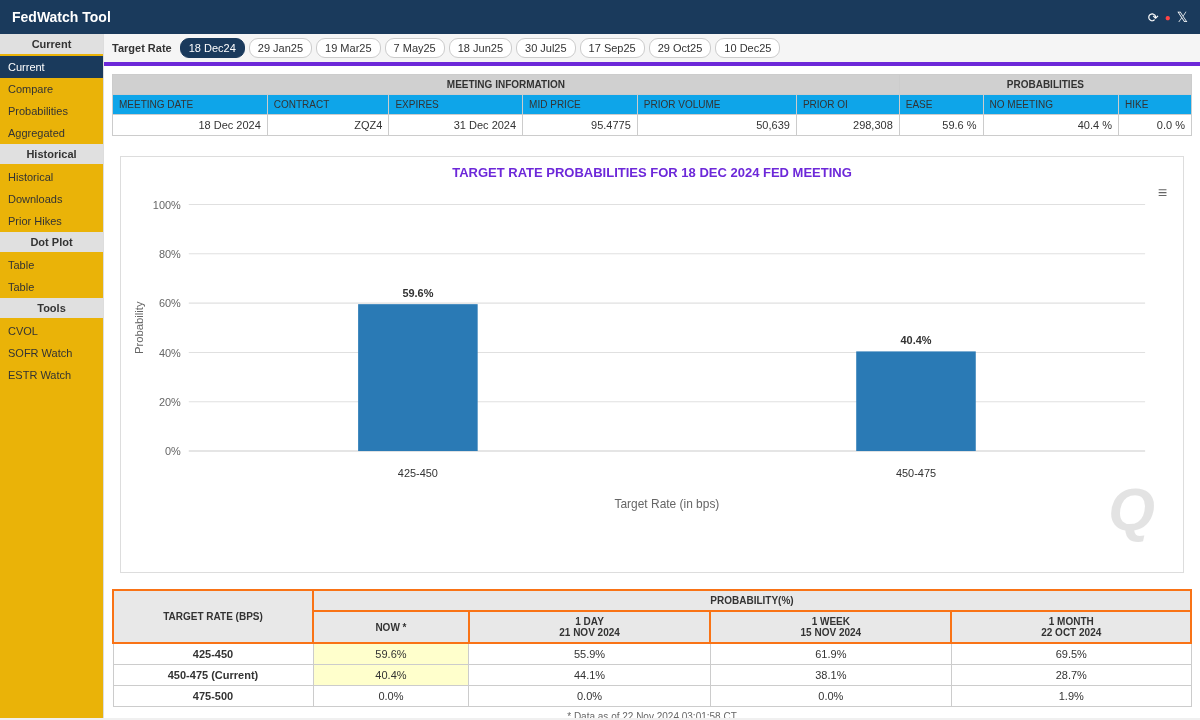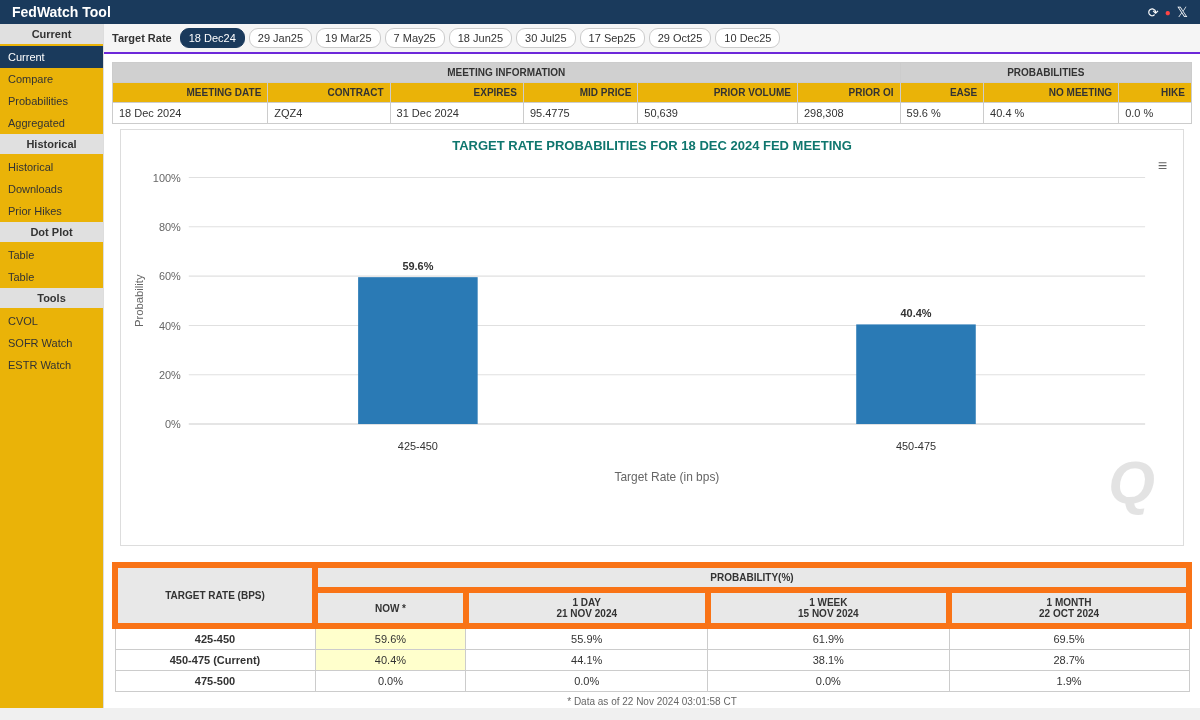--- a/index.html
+++ b/index.html
@@ -1,62 +1,62 @@
 <!DOCTYPE html>
 <html><head>
   <meta charset="utf-8">
   <style>
     * { margin: 0; padding: 0; box-sizing: border-box; }
     body { font-family: Arial, sans-serif; font-size: 12px; background: #f0f0f0; color: #333; width: 1200px; height: 720px; overflow: hidden; }
 
     
-    #header { background: #1a3a5c; color: white; padding: 8px 12px; display: flex; align-items: center; justify-content: space-between; height: 24px; }
+    #header { background: #1a3a5c; color: white; padding: 8px 12px; display: flex; align-items: center; justify-content: space-between; height: 34px; }
     #header .title { font-size: 14px; font-weight: bold; color: white; }
     #header .icons { display: flex; gap: 6px; align-items: center; }
     #header .icons span { color: white; font-size: 14px; cursor: pointer; }
 
     
     #main { display: flex; height: calc(720px - 36px); }
 
     
     #sidebar { width: 104px; background: #eab308; border-right: 1px solid #ddd; padding: 0 0; flex-shrink: 0; overflow-y: auto; }
     .sidebar-section-label { background: #e0e0e0; color: #333; font-size: 11px; font-weight: bold; padding: 4px 8px; text-align: center; margin-bottom: 2px; }
     .sidebar-item { padding: 5px 8px; font-size: 11px; cursor: pointer; color: #333; }
     .sidebar-item.active { background: #1a3a5c; color: white; }
 
     
     #content { flex: 1; overflow-y: auto; padding: 0; background: white; }
 
     
-    #tabs { background: #f5f5f5; border-bottom: 2px solid #6d28d9; padding: 4px 8px; display: flex; gap: 4px; align-items: center; }
+    #tabs { background: #f5f5f5; border-bottom: 4px solid #6d28d9; padding: 4px 8px; display: flex; gap: 4px; align-items: center; }
     .tab-label { font-size: 11px; font-weight: bold; margin-right: 4px; }
     .tab { padding: 3px 8px; font-size: 11px; cursor: pointer; border: 1px solid #ccc; background: white; border-radius: 9px; }
     .tab.active { background: #1a3a5c; color: white; border-color: #1a3a5c; }
 
     
     .info-section { padding: 8px; }
-    .info-table { width: 100%; border-collapse: collapse; font-size: 11px; margin-bottom: 5px; }
-    .info-table th { background: #eab308; border: 1px solid #ccc; padding: 4px 6px; text-align: right; font-weight: bold; font-size: 10px; }
-    .info-table td { border: 1px solid #ccc; padding: 4px 6px; text-align: left; }
+    .info-table { width: 100%; border-collapse: collapse; font-size: 11px; margin-bottom: 20px; }
+    .info-table th { background: #0ea5e9; border: 1px solid #ccc; padding: 4px 6px; text-align: left; font-weight: normal; font-size: 10px; }
+    .info-table td { border: 1px solid #ccc; padding: 4px 6px; text-align: right; }
     .info-table .section-header { background: #d0d0d0; font-weight: bold; text-align: center; }
 
     
     .chart-container { border: 1px solid #ddd; margin: 0 8px 8px 8px; padding: 8px; background: white; }
-    .chart-title { font-size: 13px; font-weight: bold; text-align: center; margin-bottom: 4px; color: #0f766e; }
+    .chart-title { font-size: 13px; font-weight: bold; text-align: center; margin-bottom: 4px; color: #6d28d9; }
     .chart-subtitle { font-size: 11px; color: #2a7ab5; text-align: center; margin-bottom: 8px; }
     .chart-area { position: relative; height: 380px; }
     .chart-menu { position: absolute; top: 0; right: 8px; font-size: 16px; cursor: pointer; color: #666; }
 
     
     .chart-svg { width: 100%; height: 100%; }
 
     
     .prob-section { padding: 0 8px 8px 8px; }
     .prob-table { width: 100%; border-collapse: collapse; font-size: 11px; }
-    .prob-table th { background: #e8e8e8; border: 6px solid #f97316; padding: 4px 6px; text-align: center; font-weight: bold; font-size: 10px; }
+    .prob-table th { background: #e8e8e8; border: 2px solid #f97316; padding: 4px 6px; text-align: center; font-weight: bold; font-size: 10px; }
     .prob-table td { border: 1px solid #ccc; padding: 4px 8px; text-align: center; }
     .prob-table td:first-child { text-align: center; font-weight: bold; }
     .prob-table .highlight { background: #ffffcc; }
     .prob-table .subheader { background: #0369a1; font-size: 10px; }
     .footer-note { font-size: 10px; color: #666; text-align: center; padding: 4px; }
 
     .watermark { position: absolute; bottom: 20px; right: 20px; font-size: 60px; color: rgba(200,200,200,0.5); font-weight: bold; font-style: italic; pointer-events: none; }
   </style>
 </head>
 <body>

